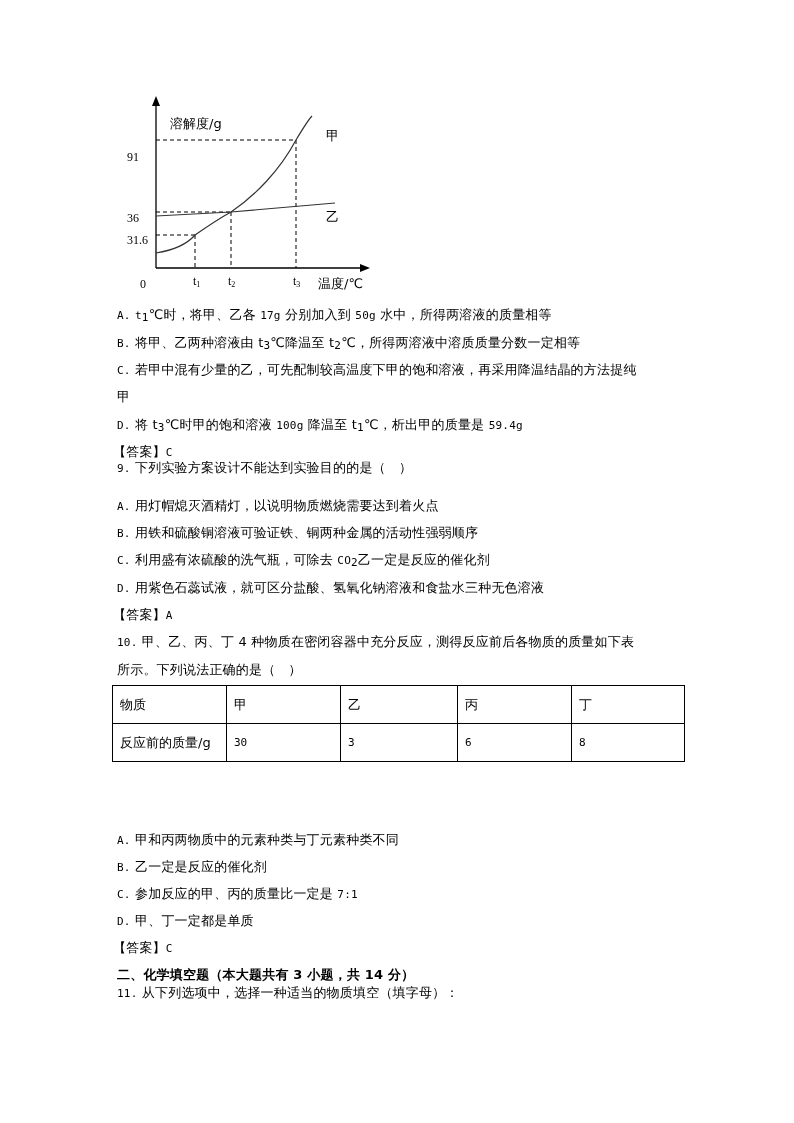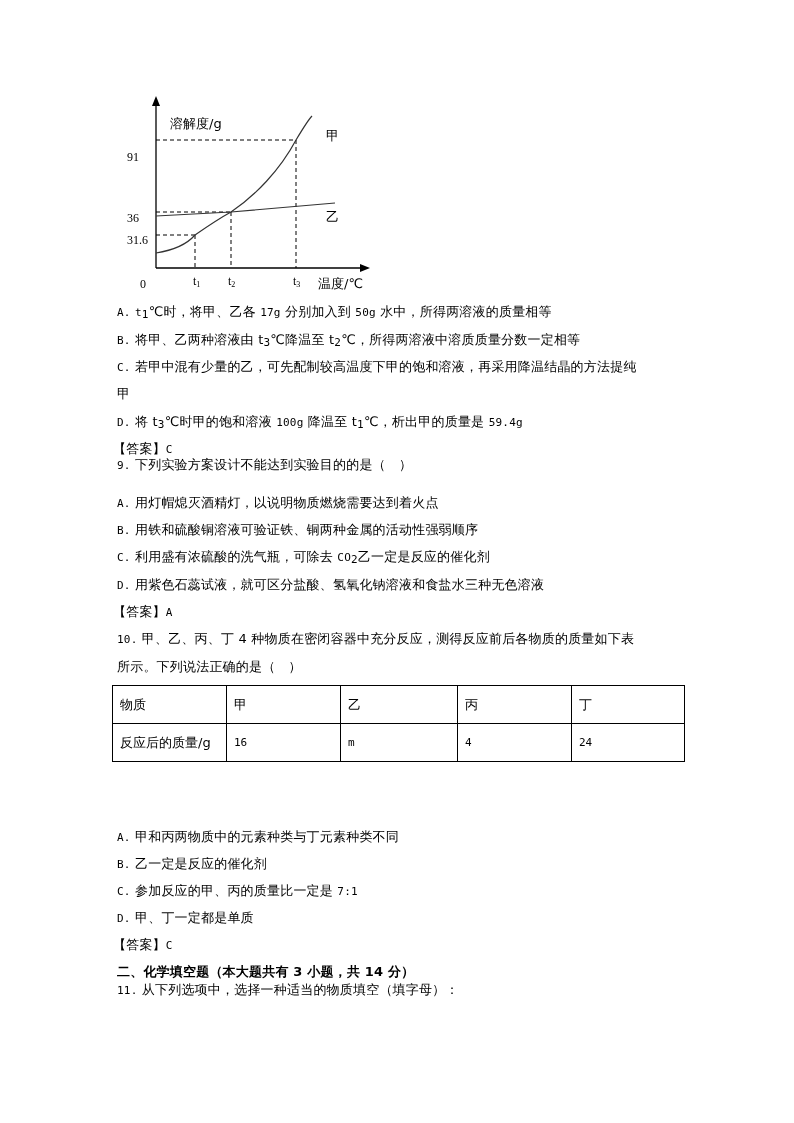--- a/index.html
+++ b/index.html
@@ -1,18 +1,18 @@
 <!DOCTYPE html>
 <html><head>
 <meta charset="utf-8">
 <style>
   html, body { margin:0; padding:0; background:#ffffff; }
   body { width:794px; height:1123px; position:relative; overflow:hidden;
          font-family:"DejaVu Sans", "Liberation Sans", sans-serif; color:#000; }
-  .line { position:absolute; left:117px; font-size:13px; line-height:18px; white-space:nowrap; letter-spacing:0.2px; }
+  .line { position:absolute; left:117px; font-size:13px; line-height:24px; white-space:nowrap; letter-spacing:0.2px; }
   .mono { font-family:"DejaVu Sans Mono", "Liberation Mono", monospace; font-size:11px; }
   sub { font-size:8px; vertical-align:-2px; }
   .chart { position:absolute; left:120px; top:88px; width:270px; height:210px; }
   .chart svg { width:270px; height:210px; display:block; }
   .ctext { font-family:"Liberation Serif", "DejaVu Serif", serif; font-size:12px; fill:#000; }
   .clabel { font-family:"DejaVu Sans", sans-serif; font-size:13px; fill:#000; }
   table.q10 { position:absolute; left:112px; top:685px; border-collapse:collapse; }
   table.q10 td { border:1px solid #000; height:37px; padding:0 0 0 7px; font-size:13px; vertical-align:middle; }
   table.q10 td.num { font-family:"DejaVu Sans Mono", "Liberation Mono", monospace; font-size:11px; }
   .bold { font-weight:bold; }
@@ -116,25 +116,25 @@
 <table class="q10">
   <tbody>
       <tr>
     <td style="width:106px;">物质</td>
     <td style="width:106px;">甲</td>
     <td style="width:109px;">乙</td>
     <td style="width:106px;">丙</td>
     <td style="width:105px;">丁</td>
   </tr>
   <tr>
-    <td>反应后的质量/g</td>
-    <td class="num">16</td>
-    <td class="num">m</td>
-    <td class="num">4</td>
-    <td class="num">24</td>
+    <td>反应前的质量/g</td>
+    <td class="num">30</td>
+    <td class="num">3</td>
+    <td class="num">6</td>
+    <td class="num">8</td>
   </tr>
 </tbody>
   </table>
 
 <div class="line" style="top:828px;">
   <span class="mono">A.</span>
   <span>甲和丙两物质中的元素种类与丁元素种类不同</span>
 </div>
 <div class="line" style="top:855px;">
   <span class="mono">B.</span>

